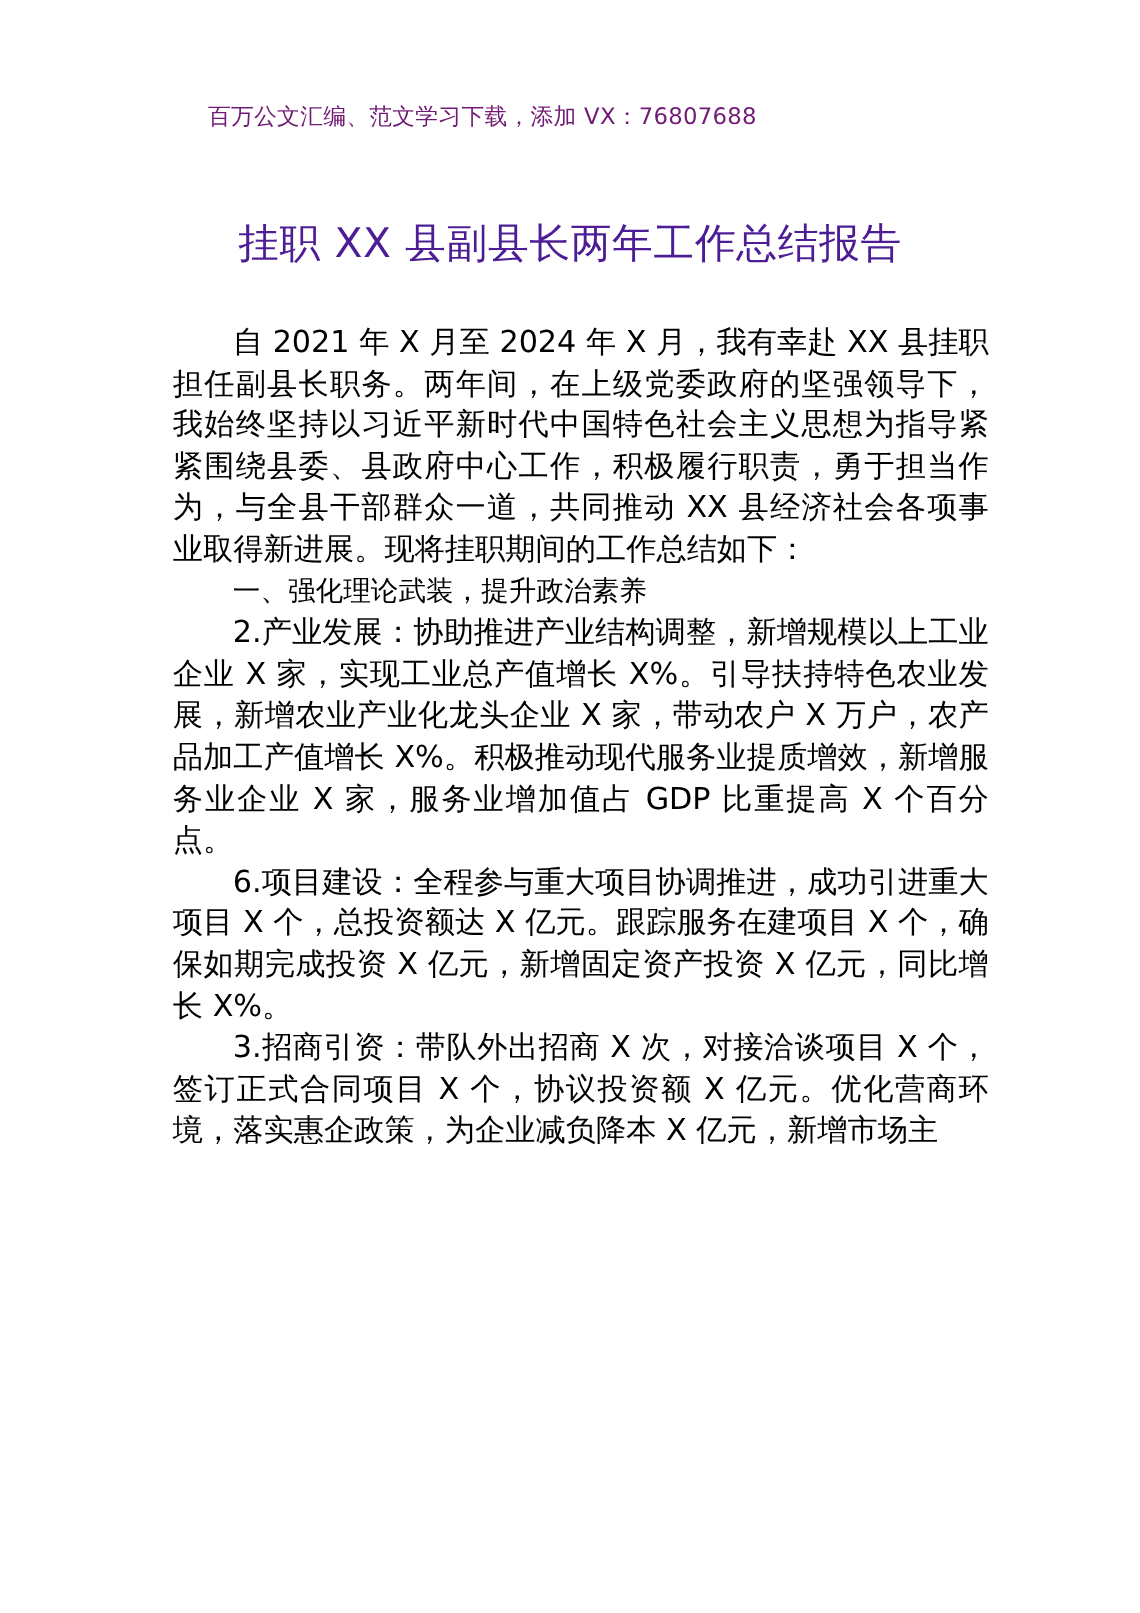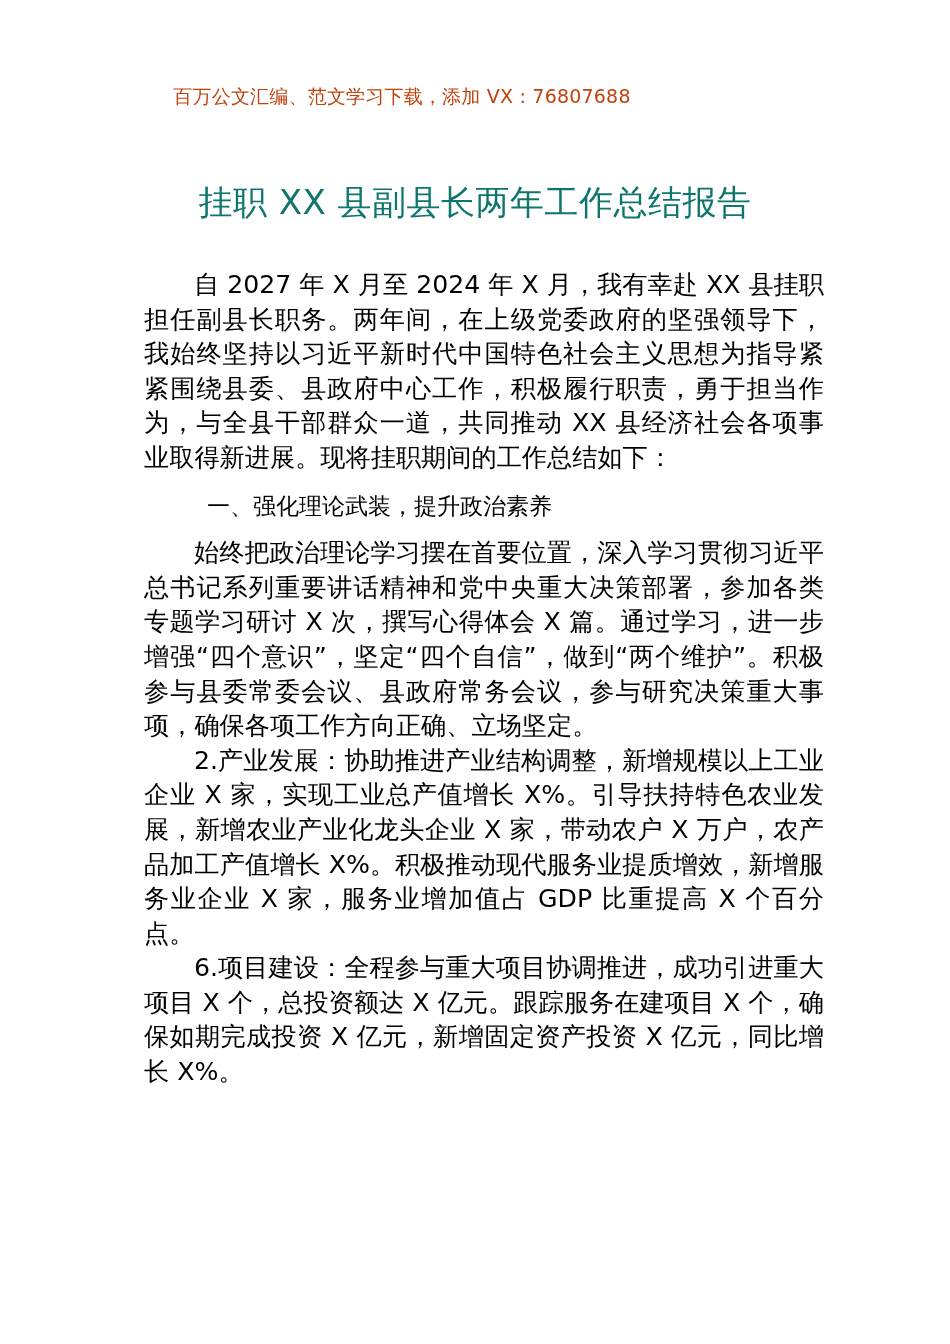--- a/index.html
+++ b/index.html
@@ -1,32 +1,32 @@
 <!DOCTYPE html>
 <html><head>
 <meta charset="utf-8">
 <style>
   html, body { margin: 0; padding: 0; background: #ffffff; }
   body { width: 950px; height: 1344px; position: relative; overflow: hidden;
          font-family: "DejaVu Sans", "Liberation Sans", sans-serif; color: #000; }
   .header-note { position: absolute; top: 84px; left: 0; width: 804px; text-align: center;
-                 font-size: 19px; color: #c2410c; letter-spacing: 0.2px; }
+                 font-size: 19px; color: #701a75; letter-spacing: 0.2px; }
   .title { position: absolute; top: 180px; left: 0; width: 950px; text-align: center;
-           font-size: 34px; color: #0f766e; letter-spacing: 0.5px; }
+           font-size: 34px; color: #4c1d95; letter-spacing: 0.5px; }
   .body-text { position: absolute; top: 268px; left: 144px; width: 680px;
                font-size: 25.2px; line-height: 34.6px; text-align: justify; }
   .para { margin: 0; text-indent: 50px; }
-  .heading { margin: 13px; text-indent: 50px; font-size: 23px; }
+  .heading { margin: 0; text-indent: 50px; font-size: 23px; }
 </style>
 </head>
 <body>
 
 <div class="header-note">百万公文汇编、范文学习下载，添加 VX：76807688</div>
 
 <div class="title">挂职 XX 县副县长两年工作总结报告</div>
 
 <div class="body-text">
-  <p class="para">自 2027 年 X 月至 2024 年 X 月，我有幸赴 XX 县挂职担任副县长职务。两年间，在上级党委政府的坚强领导下，我始终坚持以习近平新时代中国特色社会主义思想为指导紧紧围绕县委、县政府中心工作，积极履行职责，勇于担当作为，与全县干部群众一道，共同推动 XX 县经济社会各项事业取得新进展。现将挂职期间的工作总结如下：</p>
+  <p class="para">自 2021 年 X 月至 2024 年 X 月，我有幸赴 XX 县挂职担任副县长职务。两年间，在上级党委政府的坚强领导下，我始终坚持以习近平新时代中国特色社会主义思想为指导紧紧围绕县委、县政府中心工作，积极履行职责，勇于担当作为，与全县干部群众一道，共同推动 XX 县经济社会各项事业取得新进展。现将挂职期间的工作总结如下：</p>
   <p class="heading">一、强化理论武装，提升政治素养</p>
-  <p class="para">始终把政治理论学习摆在首要位置，深入学习贯彻习近平总书记系列重要讲话精神和党中央重大决策部署，参加各类专题学习研讨 X 次，撰写心得体会 X 篇。通过学习，进一步增强“四个意识”，坚定“四个自信”，做到“两个维护”。积极参与县委常委会议、县政府常务会议，参与研究决策重大事项，确保各项工作方向正确、立场坚定。</p>
   <p class="para">2.产业发展：协助推进产业结构调整，新增规模以上工业企业 X 家，实现工业总产值增长 X%。引导扶持特色农业发展，新增农业产业化龙头企业 X 家，带动农户 X 万户，农产品加工产值增长 X%。积极推动现代服务业提质增效，新增服务业企业 X 家，服务业增加值占 GDP 比重提高 X 个百分点。</p>
   <p class="para">6.项目建设：全程参与重大项目协调推进，成功引进重大项目 X 个，总投资额达 X 亿元。跟踪服务在建项目 X 个，确保如期完成投资 X 亿元，新增固定资产投资 X 亿元，同比增长 X%。</p>
+  <p class="para">3.招商引资：带队外出招商 X 次，对接洽谈项目 X 个，签订正式合同项目 X 个，协议投资额 X 亿元。优化营商环境，落实惠企政策，为企业减负降本 X 亿元，新增市场主</p>
 </div>
 
 </body></html>

